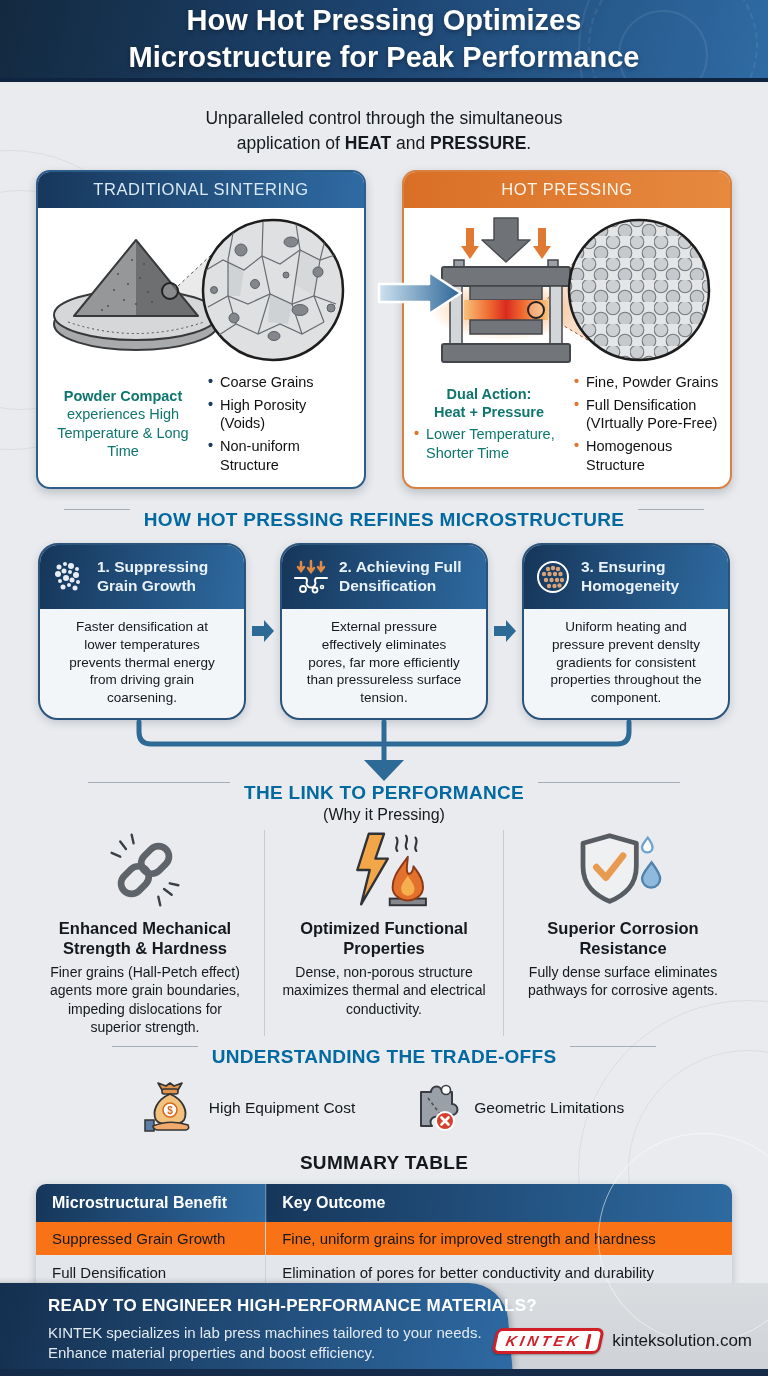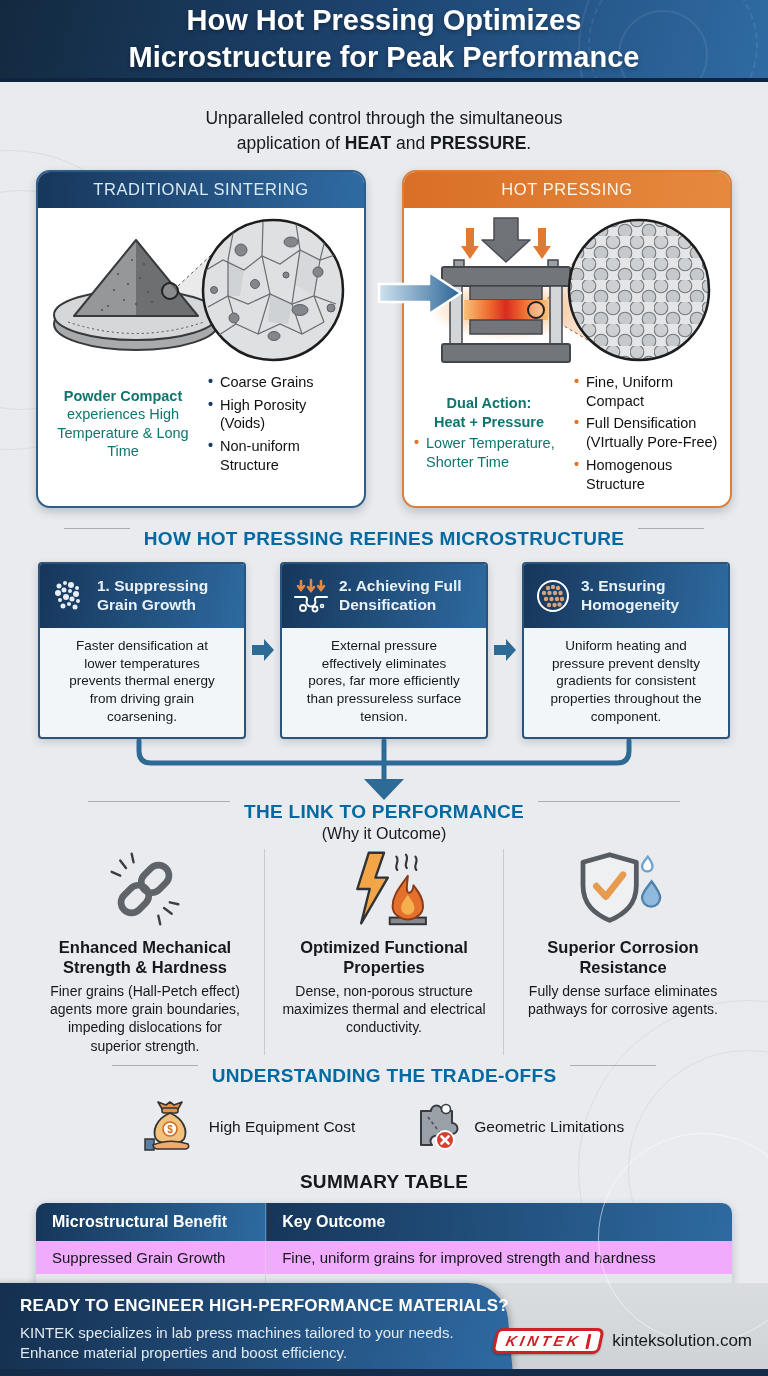--- a/index.html
+++ b/index.html
@@ -59,21 +59,21 @@
   
   .rule-h { display:flex; align-items:flex-start; gap:14px; font-weight:bold; font-size:19px;
             letter-spacing:0.3px; color:#0369a1; text-align:center; }
   .rule-h::before, .rule-h::after { content:""; flex:1; height:1.5px; background:#a6adb5; }
   .refine-h { margin:20px 64px 0; }
   .perf-h  { margin:0 88px 0; }
   .trade-h { margin:10px 112px 0; }
 
   
   .steps { display:flex; justify-content:center; align-items:stretch; margin:12px 34px 0; }
-  .step { width:208px; border:2px solid #2b547c; border-radius:4px; overflow:hidden;
+  .step { width:208px; border:2px solid #2b547c; border-radius:20px; overflow:hidden;
           background:#f3f6f9; box-shadow:0 3px 8px rgba(25,45,65,0.18); }
   .step-head { min-height:64px; background:linear-gradient(100deg,#16365a,#2e6aa0);
                color:#e9f2f9; display:flex; align-items:center; gap:8px; padding:7px 9px;
                font-weight:bold; font-size:15.5px; line-height:1.2; }
   .step-icon { flex:0 0 40px; display:flex; align-items:center; justify-content:center; }
   .step-body { padding:9px 24px 11px; font-size:13.5px; line-height:1.32; text-align:center; color:#15181c; }
   .step-arrow { display:flex; align-items:center; padding:0 4px; }
 
   .connector { display:block; margin:0 auto; width:696px; height:62px; }
 
@@ -94,34 +94,34 @@
   
   .sum-h { text-align:center; font-weight:bold; font-size:19px; letter-spacing:0.3px; margin-top:16px; }
   .table-wrap { margin:10px 36px 0; border-radius:10px; overflow:hidden;
                 box-shadow:0 3px 9px rgba(25,45,65,0.25); background:#fbfcfd; position:relative; z-index:2; }
   table { width:100%; border-collapse:collapse; }
   thead th { background:linear-gradient(95deg,#16365a,#2e6aa0); color:#fff; text-align:left;
              font-size:16px; font-weight:bold; padding:10px 16px; }
   thead th:first-child { width:33%; border-right:1px solid rgba(255,255,255,0.4); }
   tbody td { padding:8px 16px; font-size:15px; color:#15181c; }
   tbody td:first-child { border-right:1px solid #d0d4d9; }
-  tbody tr:nth-child(1), tbody tr:nth-child(3) { background:#f0abfc; }
+  tbody tr:nth-child(1), tbody tr:nth-child(3) { background:#f97316; }
   tbody tr:nth-child(2) { background:#e3e6ea; }
   tbody tr + tr { border-top:1px solid #e6e9ec; }
 
   
   .footer { position:absolute; left:0; right:0; bottom:0; height:93px;
             background:linear-gradient(180deg,#dadde0,#ced2d6); z-index:3; }
   .footer-ring { position:absolute; border:1.5px solid rgba(255,255,255,0.55); border-radius:50%;
                  width:210px; height:210px; right:-40px; top:-150px; }
   .footer-blue { position:absolute; left:-10px; top:0; bottom:7px; width:515px;
                  background:linear-gradient(110deg,#142e4d,#2e6aa3);
                  border-top-right-radius:36px; transform:skewX(5deg); transform-origin:top left;
                  box-shadow:2px 0 6px rgba(0,0,0,0.25); }
-  .footer-text { position:absolute; left:20px; top:13px; z-index:2; color:#fff; }
+  .footer-text { position:absolute; left:48px; top:13px; z-index:2; color:#fff; }
   .footer-headline { font-size:17px; font-weight:bold; letter-spacing:0.2px; }
   .footer-line { font-size:15px; color:#e2eaf1; line-height:1.35; }
   .footer-line.first { margin-top:7px; }
   .brand { position:absolute; right:16px; bottom:22px; display:flex; align-items:center; gap:10px; z-index:2; }
   .logo-box { border:3px solid #cf2027; background:#fff; border-radius:7px; padding:2px 9px;
               transform:skewX(-12deg); display:flex; align-items:center; gap:6px;
               box-shadow:0 1px 2px rgba(0,0,0,0.3); }
   .logo-text { color:#cf2027; font-weight:bold; font-style:italic; letter-spacing:3.5px; font-size:14.5px; }
   .logo-slash { width:3.5px; height:15px; background:#cf2027; border-radius:1px; }
   .website { font-size:17px; color:#15181c; }
@@ -279,21 +279,21 @@
         </svg>
         <div class="caption-row">
           <div class="cap-left">
             <span class="b">Dual Action:</span>
             <span class="b">Heat + Pressure</span>
             <ul class="cap-bullet">
               <li>Lower Temperature, Shorter Time</li>
             </ul>
           </div>
           <ul class="bullets">
-            <li>Fine, Uniform Compact</li>
+            <li>Fine, Powder Grains</li>
             <li>Full Densification (VIrtually Pore-Free)</li>
             <li>Homogenous Structure</li>
           </ul>
         </div>
       </div>
     </div>
 
     <svg class="mid-arrow" viewBox="0 0 86 46">
       <defs>
         <linearGradient id="ag" x1="0" y1="0" x2="1" y2="0">
@@ -404,21 +404,21 @@
       <path d="M103,2 V12 Q103,24 115,24 H348"></path>
       <path d="M593,2 V12 Q593,24 581,24 H348"></path>
       <path d="M348,2 V42"></path>
     </g>
     <polygon points="328,40 368,40 348,61" fill="#2e6a96"></polygon>
   </svg>
 
   <div class="rule-h perf-h">
     <span>THE LINK TO PERFORMANCE</span>
   </div>
-  <div class="perf-sub">(Why it Outcome)</div>
+  <div class="perf-sub">(Why it Pressing)</div>
 
   <div class="perf">
     <div class="perf-item">
       <div class="perf-icon">
         <svg width="100" height="80" viewBox="0 0 100 84">
           <g transform="translate(50,42) rotate(45)" stroke="#5f646b" stroke-width="7" fill="none">
             <rect x="-11" y="-31" width="22" height="32" rx="11"></rect>
             <rect x="-11" y="-1" width="22" height="32" rx="11"></rect>
           </g>
           <g stroke="#3a3f45" stroke-width="2.5" stroke-linecap="round">

